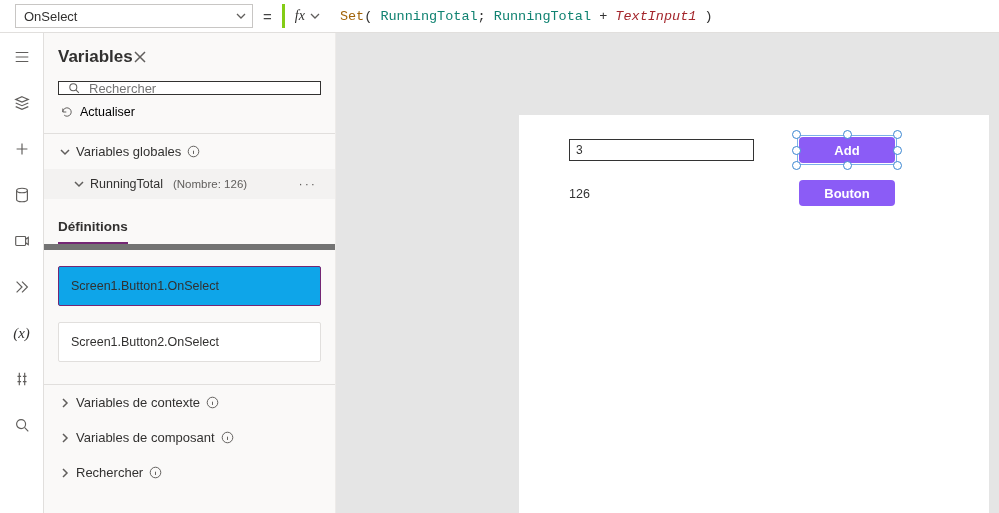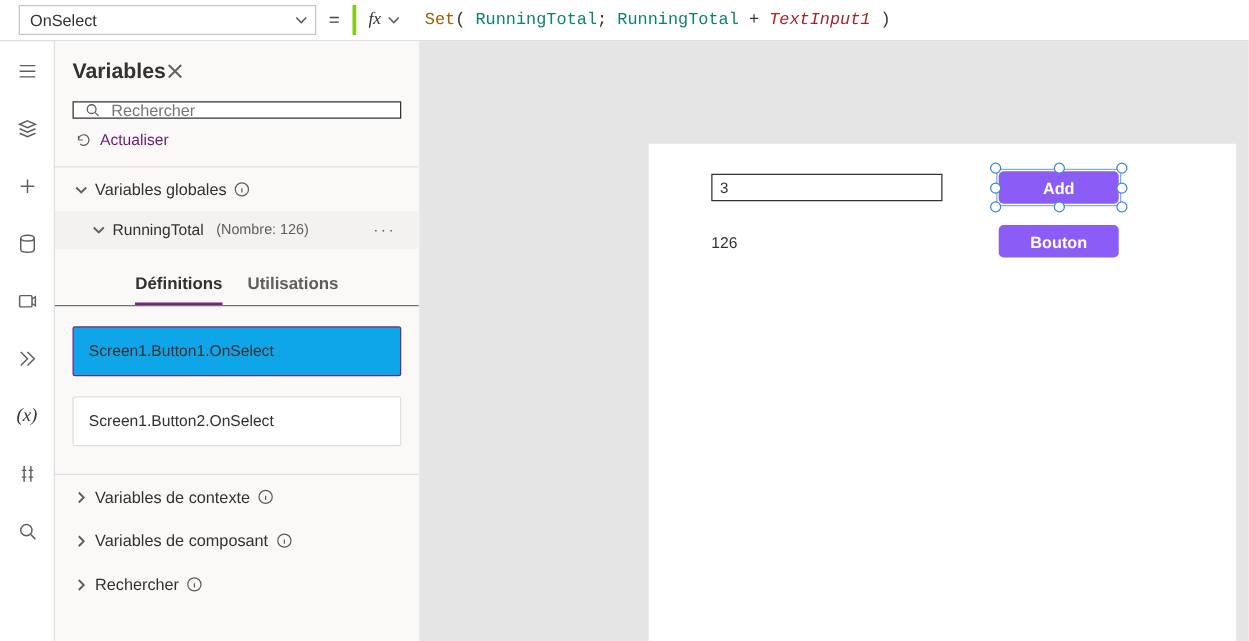--- a/index.html
+++ b/index.html
@@ -104,21 +104,21 @@
       padding: 0 8px;
       gap: 8px;
       margin-bottom: 10px;
     }
     .search-box input {
       border: none; outline: none; flex: 1; font-size: 13px;
       background: transparent;
     }
     .refresh-row {
       display: flex; align-items: center; gap: 6px;
-      font-size: 12.5px; color: #701a75;
+      font-size: 12.5px; color: #000000;
       cursor: pointer;
       margin-bottom: 14px;
       padding-left: 2px;
     }
     .sep { height: 1px; background: #e1dfdd; margin: 0 -14px 0 -14px; }
 
     .section-row {
       display: flex; align-items: center; gap: 6px;
       padding: 10px 0 10px 2px;
       font-size: 13px;
@@ -135,24 +135,23 @@
       font-size: 12.5px;
       cursor: pointer;
     }
     .var-row .nm { color: #323130; }
     .var-row .tp { color: #605e5c; font-size: 11.5px; margin-left: 4px;}
     .dots { letter-spacing: 2px; color: #605e5c; cursor: pointer; }
 
     .tabs-row {
       display: flex; gap: 20px;
       margin-top: 14px;
-      border-bottom: 1px solid #737373;
+      border-bottom: 6px solid #737373;
       margin-left: -14px; margin-right: -14px;
       padding: 0 14px;
-      justify-content: center;
     }
     .tab {
       padding: 6px 0 8px 0;
       font-size: 13.5px; font-weight: 600;
       color: #605e5c;
       cursor: pointer;
       border-bottom: 2px solid transparent;
     }
     .tab.active { color: #323130; border-bottom-color: #742774;}
 
@@ -346,21 +345,20 @@
             <path d="M1 3 L5 7 L9 3"></path>
           </svg>
         <span class="nm">RunningTotal</span>
         <span class="tp">(Nombre: 126)</span>
       </div>
       <span class="dots">···</span>
     </div>
 
     <div class="tabs-row">
       <div class="tab active">Définitions</div>
-      <div class="tab">Utilisations</div>
     </div>
 
     <div class="def-card selected">Screen1.Button1.OnSelect</div>
     <div class="def-card">Screen1.Button2.OnSelect</div>
 
     <div style="height:22px"></div>
     <div class="sep"></div>
 
     <div class="section-row">
       <svg class="chev" viewBox="0 0 10 10">

